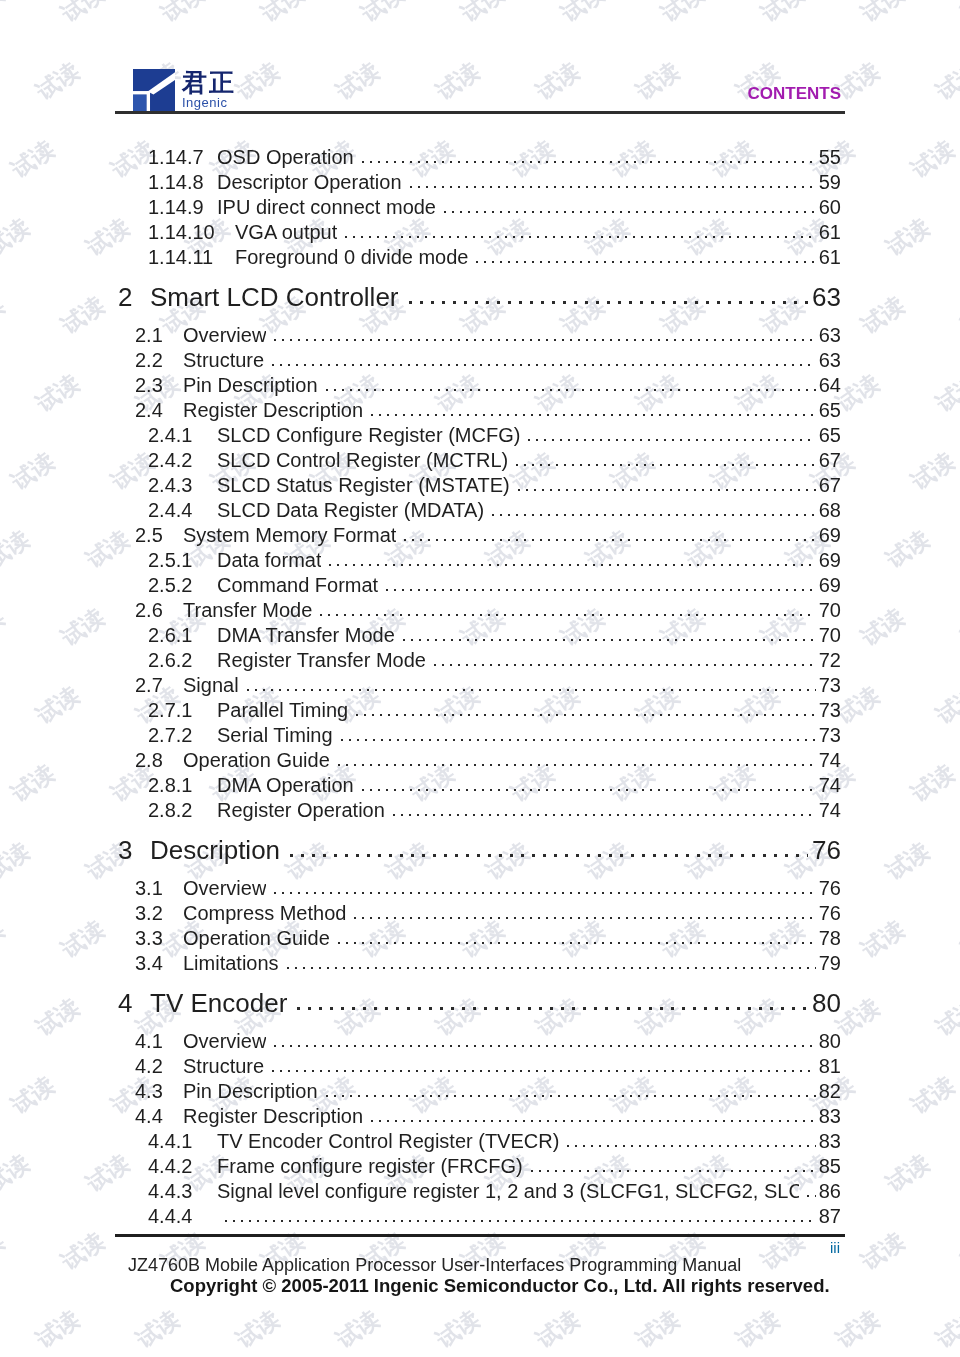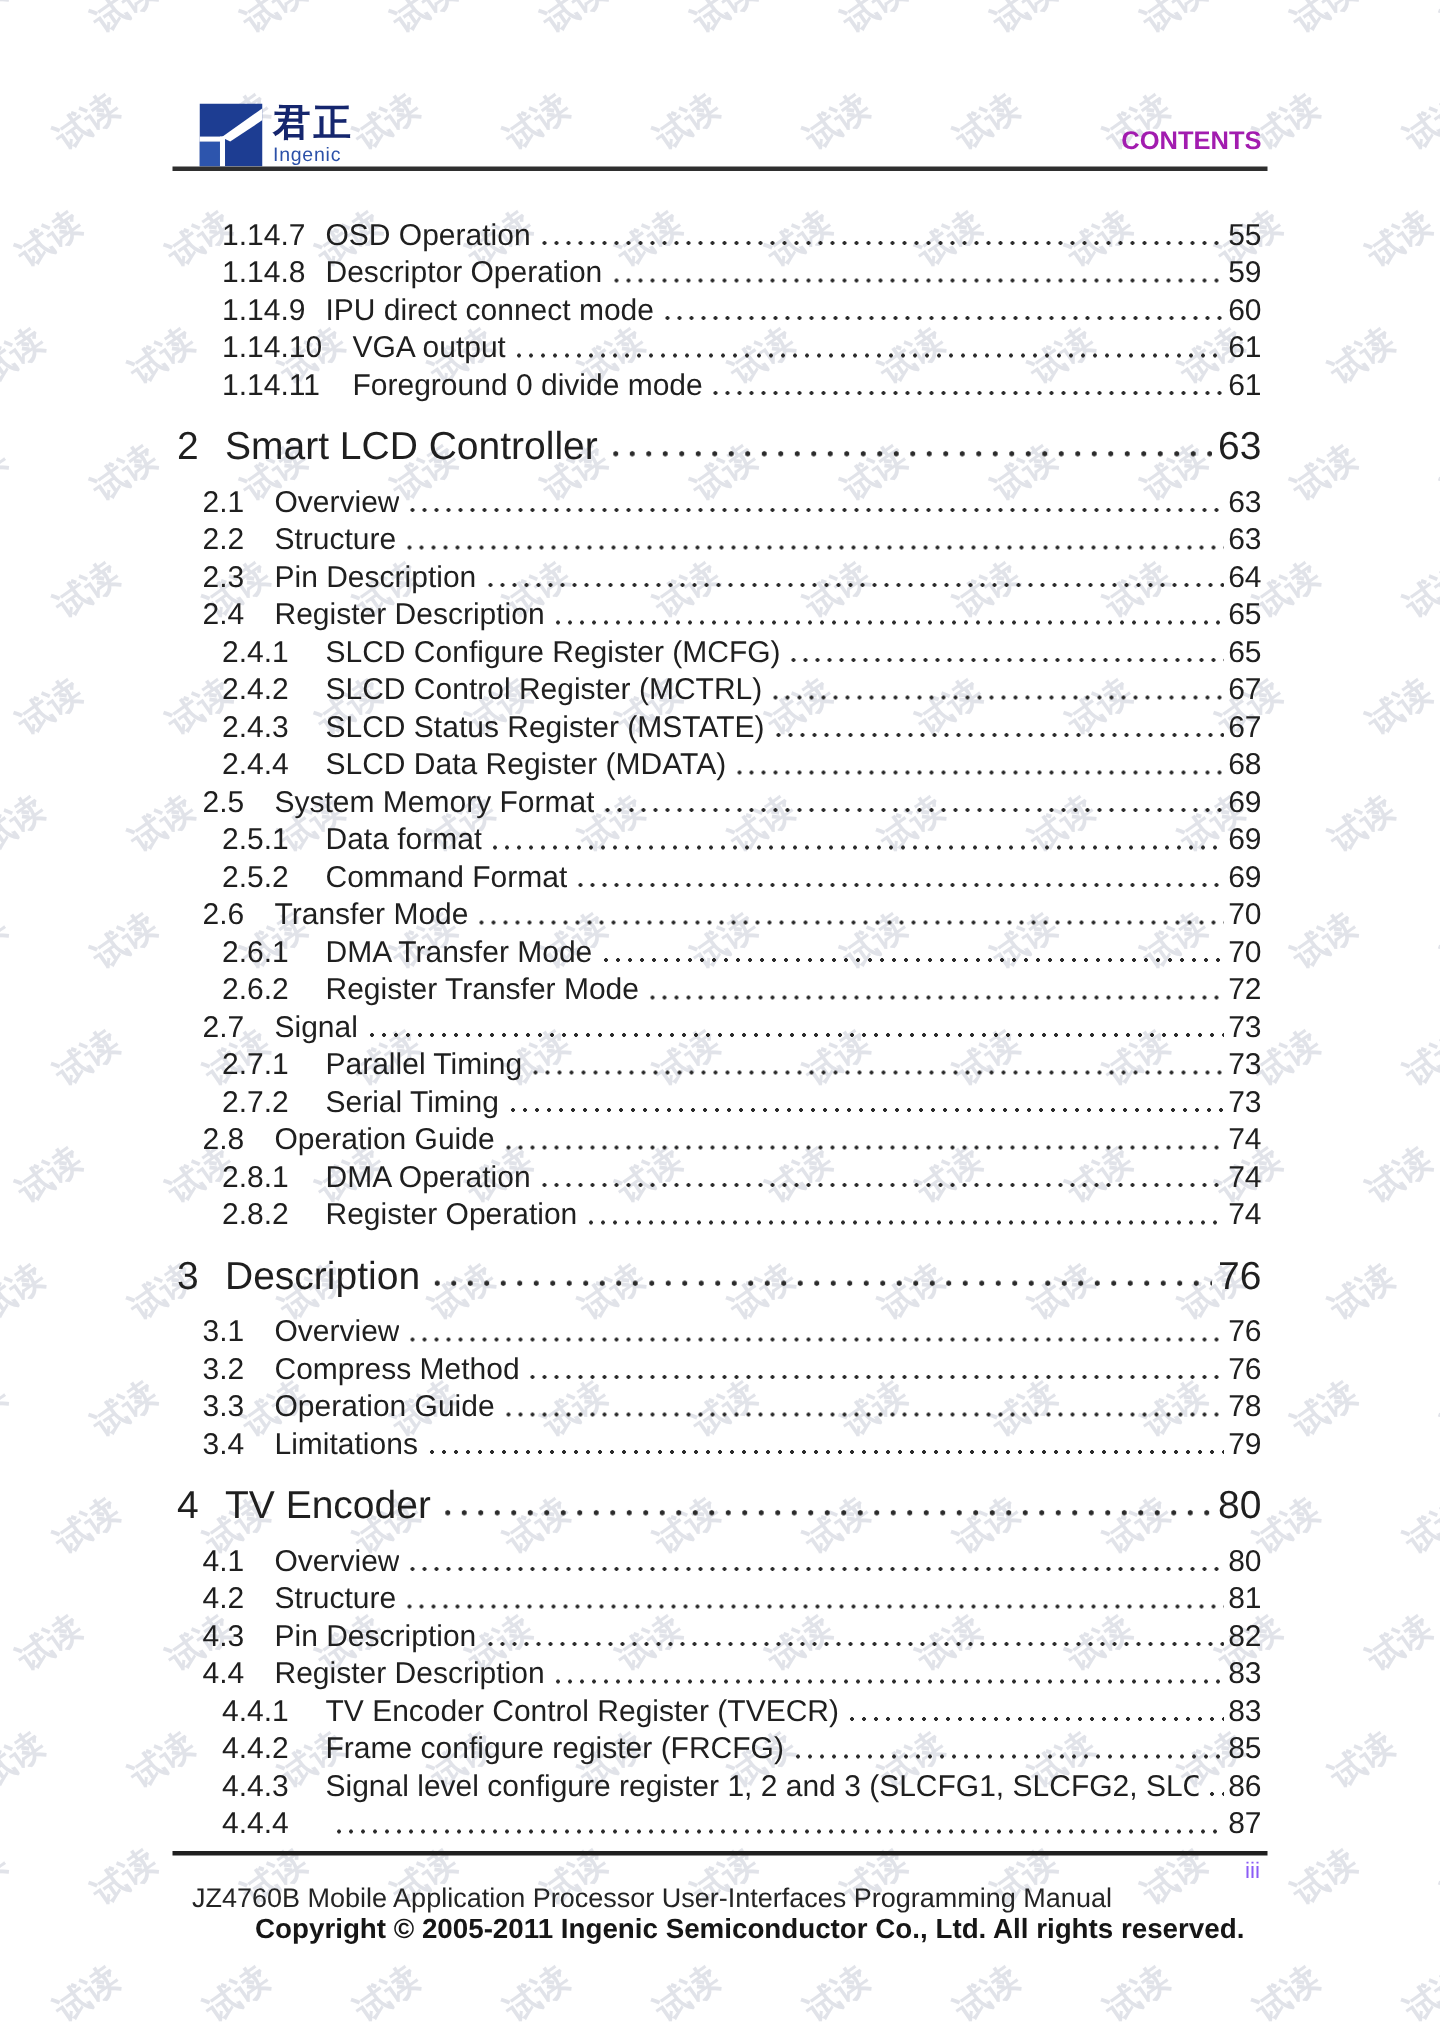--- a/index.html
+++ b/index.html
@@ -77,21 +77,21 @@
   .lvl2 .num { width: 48px; }
   .lvl3 .num { width: 69px; }
   
   .page-footer { position: absolute; left: 0; top: 0; width: 100%; z-index: 2; }
   .footer-rule {
     position: absolute; left: 115px; right: 115px; top: 1234px;
     height: 3px; background: #1f1f1f;
   }
   .folio {
     position: absolute; right: 120px; top: 1239px;
-    font-size: 15px; color: #8b5cf6;
+    font-size: 15px; color: #0369a1;
   }
   .footer-line1 {
     position: absolute; left: 128px; top: 1255px;
     font-size: 18px; color: #242424;
   }
   .footer-line2 {
     position: absolute; left: 170px; top: 1275px;
     font-size: 18.5px; font-weight: bold; color: #161616;
   }
 </style>

